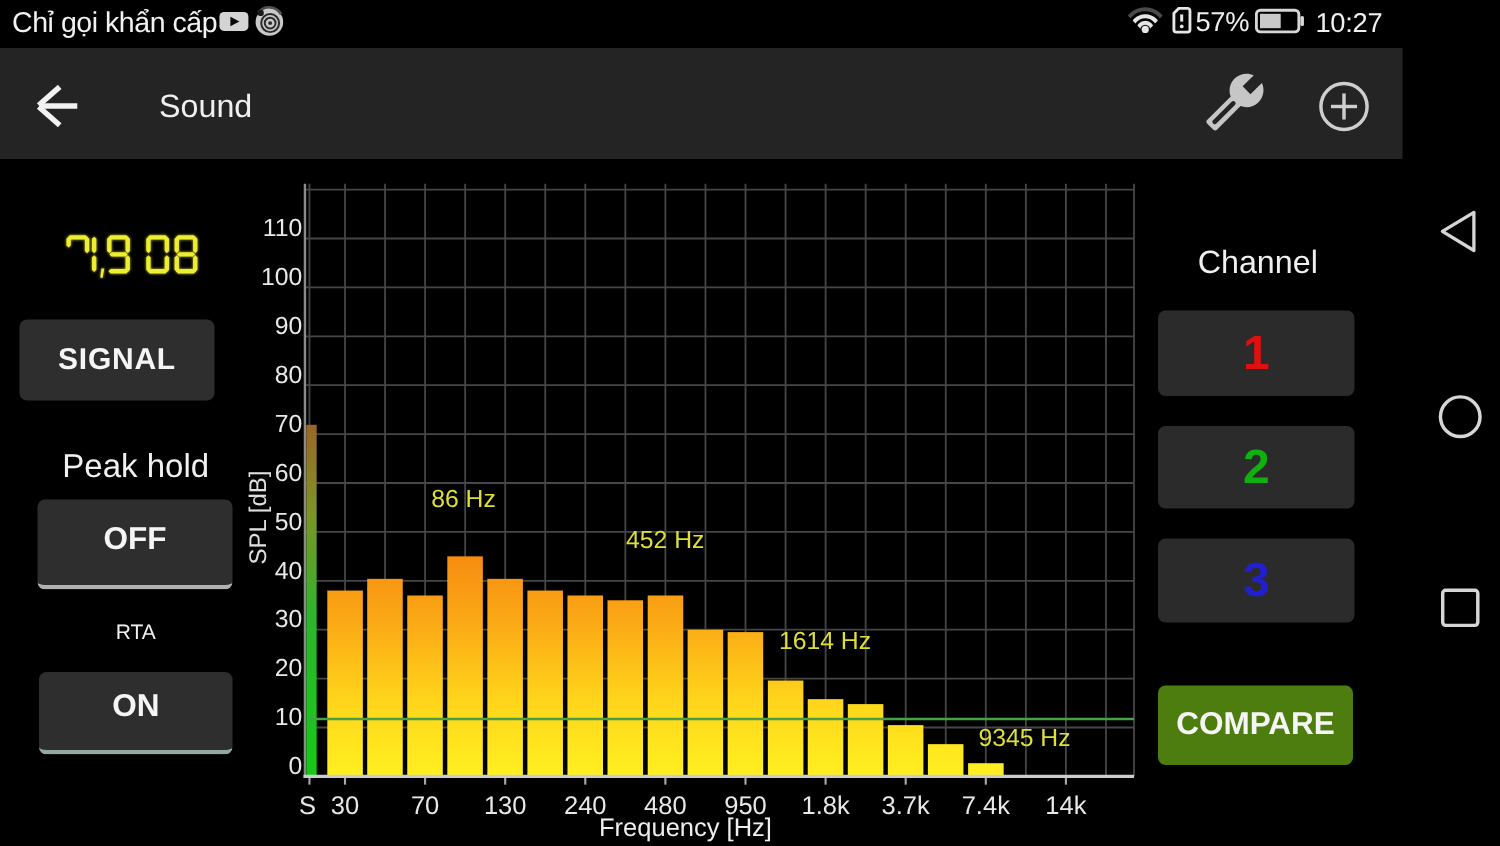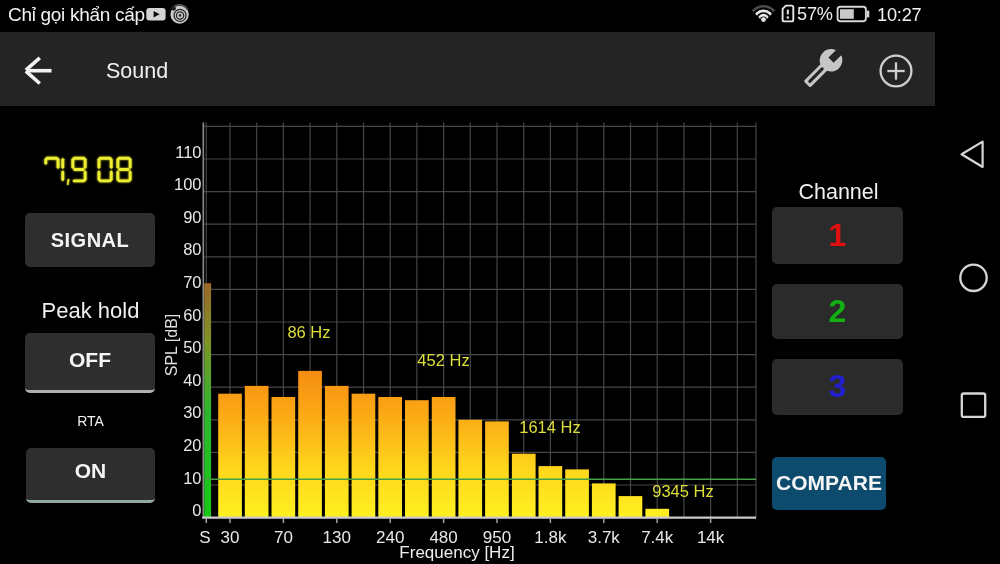--- a/index.html
+++ b/index.html
@@ -225,22 +225,22 @@
       <circle cx="896" cy="71" r="15.4" fill="none" stroke="#cecece" stroke-width="2.3"></circle>
       <line x1="887.3" y1="71" x2="904.7" y2="71" stroke="#cecece" stroke-width="2.3"></line>
       <line x1="896" y1="62.3" x2="896" y2="79.7" stroke="#cecece" stroke-width="2.3"></line>
     </g>
     <g>
       <polygon points="982.6,141.6 982.6,167.0 961.6,154.3" fill="none" stroke="#d6d6d6" stroke-width="2.2" stroke-linejoin="round"></polygon>
       <circle cx="973.5" cy="277.8" r="13.2" fill="none" stroke="#d6d6d6" stroke-width="2.3"></circle>
       <rect x="961.8" y="393.5" width="23.4" height="23.4" rx="2" fill="none" stroke="#d6d6d6" stroke-width="2.3"></rect>
     </g>
   </svg>
-<div class="btn" style="left:25px;top:213px;width:130px;height:54px;font-size:20px;letter-spacing:0.5px">SIGNAL</div>
+<div class="btn" style="left:13px;top:213px;width:130px;height:54px;font-size:20px;letter-spacing:0.5px">SIGNAL</div>
 <div class="lbl" style="left:25px;top:298px;width:131px;font-size:22px">Peak hold</div>
 <div class="btn" style="left:25px;top:333px;width:130px;height:60px;font-size:21px;border-bottom:3.5px solid #b0b0b0;padding-bottom:3px">OFF</div>
 <div class="lbl" style="left:25px;top:413px;width:131px;font-size:14px">RTA</div>
 <div class="btn" style="left:26px;top:448px;width:129px;height:55px;font-size:21px;border-bottom:3.5px solid #93a89f;padding-bottom:7px">ON</div>
-<div class="lbl" style="left:773px;top:180px;width:131px;font-size:21.5px">Channel</div>
+<div class="lbl" style="left:773px;top:163px;width:131px;font-size:21.5px">Channel</div>
 <div class="btn" style="left:772px;top:206.5px;width:131px;height:57px;background:#2b2b2b;font-size:32px;color:#e01010">1</div>
 <div class="btn" style="left:772px;top:283.5px;width:131px;height:55px;background:#2b2b2b;font-size:32px;color:#10b010">2</div>
 <div class="btn" style="left:772px;top:358.5px;width:131px;height:56px;background:#2b2b2b;font-size:32px;color:#2020d0">3</div>
-<div class="btn" style="left:772px;top:456.5px;width:114px;height:53px;background:#0c4a6e;font-size:21px">COMPARE</div>
+<div class="btn" style="left:772px;top:456.5px;width:130px;height:53px;background:#4d7c0f;font-size:21px">COMPARE</div>
 <div class="lbl" style="left:106px;top:59px;font-size:21.5px;font-weight:normal;z-index:3">Sound</div>
 </body></html>

